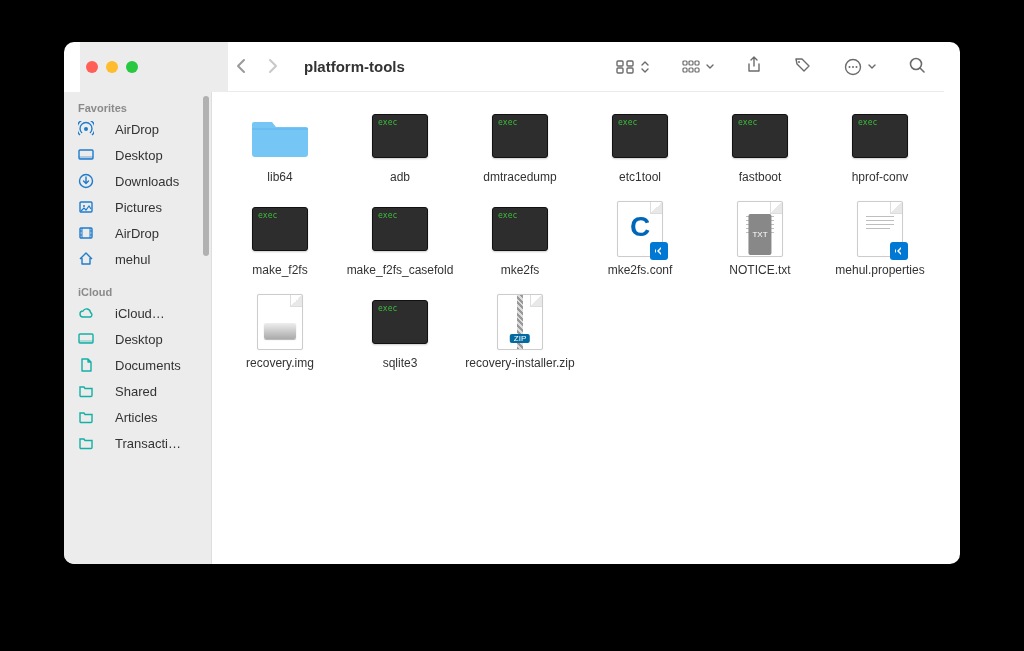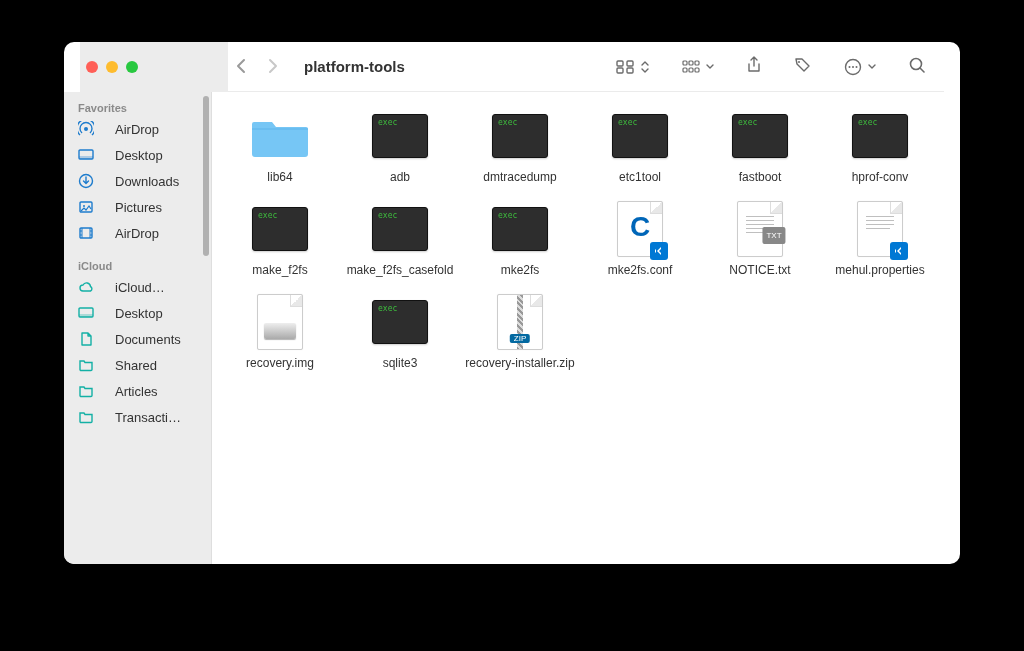--- a/index.html
+++ b/index.html
@@ -126,22 +126,22 @@
   .badge-vs {
     position:absolute; bottom:-4px; right:-6px;
     width:18px; height:18px; background:#0078d4; border-radius:3px;
     display:flex; align-items:center; justify-content:center;
   }
   .zip-band {
     position:absolute; left:50%; top:0; bottom:0; width:6px; margin-left:-3px;
     background: repeating-linear-gradient(45deg,#999,#999 2px,#ddd 2px,#ddd 4px);
   }
   .txt-badge {
-    position:absolute; bottom:12px; left:50%; transform:translateX(-50%);
-    font-size:8px; background:#888; color:#fff; padding:4px 4px; border-radius:2px;margin-left:14px;
+    position:absolute; bottom:1px; left:50%; transform:translateX(-50%);
+    font-size:8px; background:#888; color:#fff; padding:16px 4px; border-radius:2px;
   }
   .zip-badge {
     position:absolute; bottom:6px; left:50%; transform:translateX(-50%);
     font-size:8px; background:#0369a1; color:#fff; padding:0 4px; border-radius:2px;
   }
   .fname { line-height:1.25; max-width:110px; word-break:break-word; }
   .c-letter {
     font-size:28px; font-weight:600; color:#0066b8; position:absolute;
     left:50%; top:46%; transform:translate(-50%,-50%);
     font-family: Arial, sans-serif;
@@ -270,20 +270,26 @@
             </svg></span>
           <span class="sb-label">Pictures</span>
         </div>
         <div class="sb-item">
           <span class="sb-icon"><svg viewBox="0 0 16 16">
               <rect x="2" y="3" width="12" height="10" rx="1" stroke="#1e7ccd" stroke-width="1.4" fill="none"></rect>
               <path d="M4 3v10 M12 3v10 M2 6h2 M2 10h2 M12 6h2 M12 10h2" stroke="#1e7ccd" stroke-width="1"></path>
             </svg></span>
           <span class="sb-label">AirDrop</span>
         </div>
+        <div class="sb-item">
+          <span class="sb-icon"><svg viewBox="0 0 16 16">
+              <path d="M2 8 L8 2 L14 8 M4 7 v6 h8 v-6" stroke="#1e7ccd" stroke-width="1.4" fill="none" stroke-linejoin="round"></path>
+            </svg></span>
+          <span class="sb-label">mehul</span>
+        </div>
         <div style="height: 10px;"></div>
         <div class="section-label">iCloud</div>
         <div class="sb-item">
           <span class="sb-icon"><svg viewBox="0 0 16 16">
               <path d="M5 12 a3 3 0 0 1 0-6 a4 4 0 0 1 7.5 1.5 a2.5 2.5 0 0 1 0 4.5 z" stroke="#13b0a5" stroke-width="1.4" fill="none"></path>
             </svg></span>
           <span class="sb-label">iCloud…</span>
         </div>
         <div class="sb-item">
           <span class="sb-icon"><svg viewBox="0 0 16 16">

